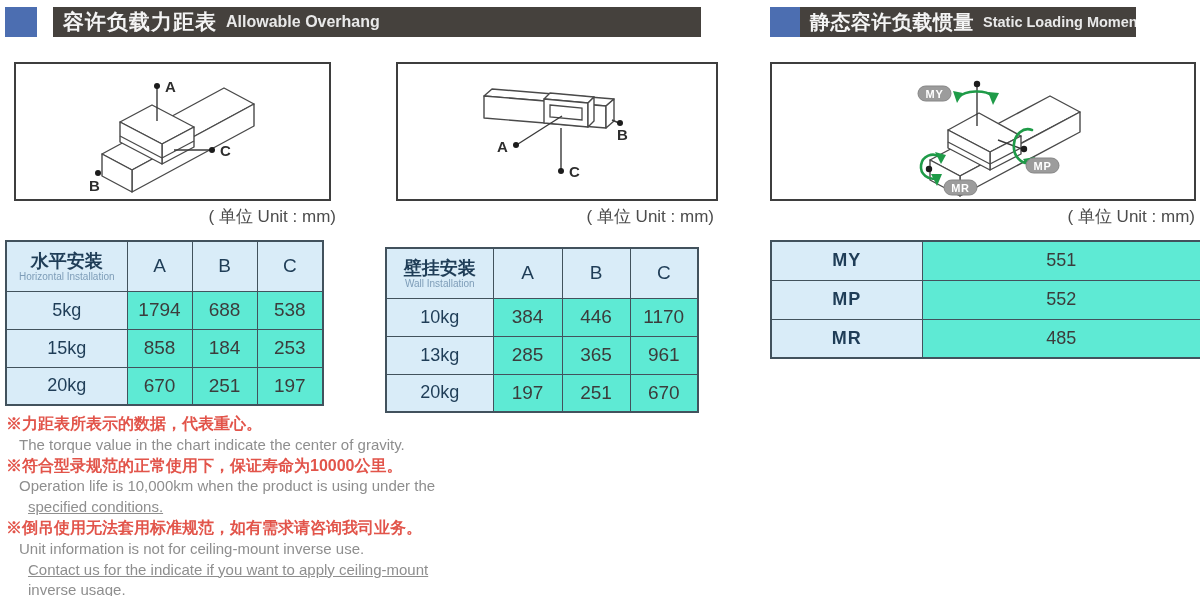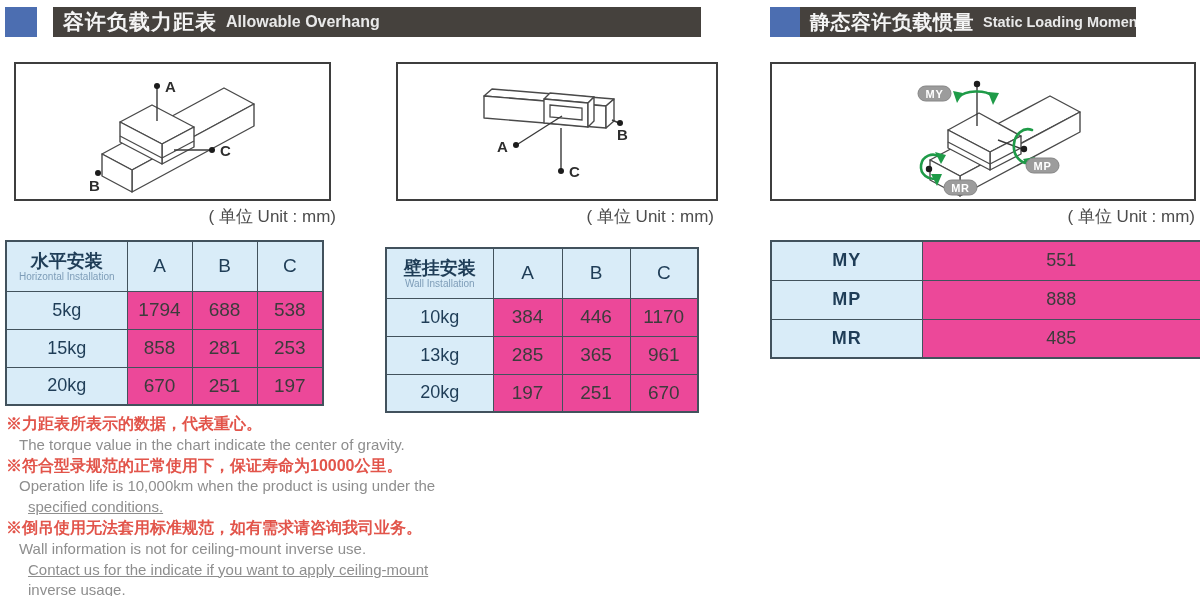--- a/index.html
+++ b/index.html
@@ -30,21 +30,21 @@
   .hdr-right .accent-square{width:30px;}
   .hdr-right .header-zh{font-size:20px;letter-spacing:0.5px;}
   .hdr-right .header-en{font-size:14.5px;}
   
   .dbox{border:2px solid #3e3e3e;background:#fff;}
   .unit-label{font-size:17px;color:#4c4c4c;text-align:right;}
   
   table.dtable{border-collapse:collapse;table-layout:fixed;border:2px solid var(--table-border);}
   table.dtable td{border:1.5px solid var(--table-border);text-align:center;vertical-align:middle;}
   td.headcell,td.labelcell,td.colcell{background:var(--table-head-bg);}
-  td.valcell{background:#ec4899;color:var(--number-gray);font-size:19px;}
+  td.valcell{background:#5eead4;color:var(--number-gray);font-size:19px;}
   .h-zh{font-size:18px;font-weight:bold;color:var(--table-navy);line-height:20px;margin-top:2px;}
   .h-en{font-size:10px;color:#7e9db8;line-height:12px;}
   td.colcell{font-size:19px;color:var(--table-navy);}
   td.labelcell{font-size:18px;color:var(--table-navy);}
   tr.hrow{height:50px;}
   tr.drow{height:38px;}
   .t3 tr{height:39px;}
   .t3 td.labelcell{font-weight:bold;font-size:18px;letter-spacing:1px;}
   .t3 td.valcell{font-size:18px;}
   
@@ -209,21 +209,21 @@
   </tr>
   <tr class="drow">
     <td class="labelcell">5kg</td>
     <td class="valcell">1794</td>
     <td class="valcell">688</td>
     <td class="valcell">538</td>
   </tr>
   <tr class="drow">
     <td class="labelcell">15kg</td>
     <td class="valcell">858</td>
-    <td class="valcell">281</td>
+    <td class="valcell">184</td>
     <td class="valcell">253</td>
   </tr>
   <tr class="drow">
     <td class="labelcell">20kg</td>
     <td class="valcell">670</td>
     <td class="valcell">251</td>
     <td class="valcell">197</td>
   </tr>
 </tbody>
   </table>
@@ -271,38 +271,38 @@
       <col style="width:151px">
       <col style="width:279px">
     </colgroup>
   <tbody>
       <tr>
     <td class="labelcell">MY</td>
     <td class="valcell">551</td>
   </tr>
   <tr>
     <td class="labelcell">MP</td>
-    <td class="valcell">888</td>
+    <td class="valcell">552</td>
   </tr>
   <tr>
     <td class="labelcell">MR</td>
     <td class="valcell">485</td>
   </tr>
 </tbody>
   </table>
 
 <div class="abs notes" style="left:6px;top:414px;">
   <div>
     <div class="note-zh">※力距表所表示的数据，代表重心。</div>
     <div class="note-en">The torque value in the chart indicate the center of gravity.</div>
   </div>
   <div>
     <div class="note-zh">※符合型录规范的正常使用下，保证寿命为10000公里。</div>
     <div class="note-en">Operation life is 10,000km when the product is using under the</div>
     <div class="note-en ind2">specified conditions.</div>
   </div>
   <div>
     <div class="note-zh">※倒吊使用无法套用标准规范，如有需求请咨询我司业务。</div>
-    <div class="note-en">Wall information is not for ceiling-mount inverse use.</div>
+    <div class="note-en">Unit information is not for ceiling-mount inverse use.</div>
     <div class="note-en ind2">Contact us for the indicate if you want to apply ceiling-mount</div>
     <div class="note-en ind2">inverse usage.</div>
   </div>
 </div>
 
 </body></html>

